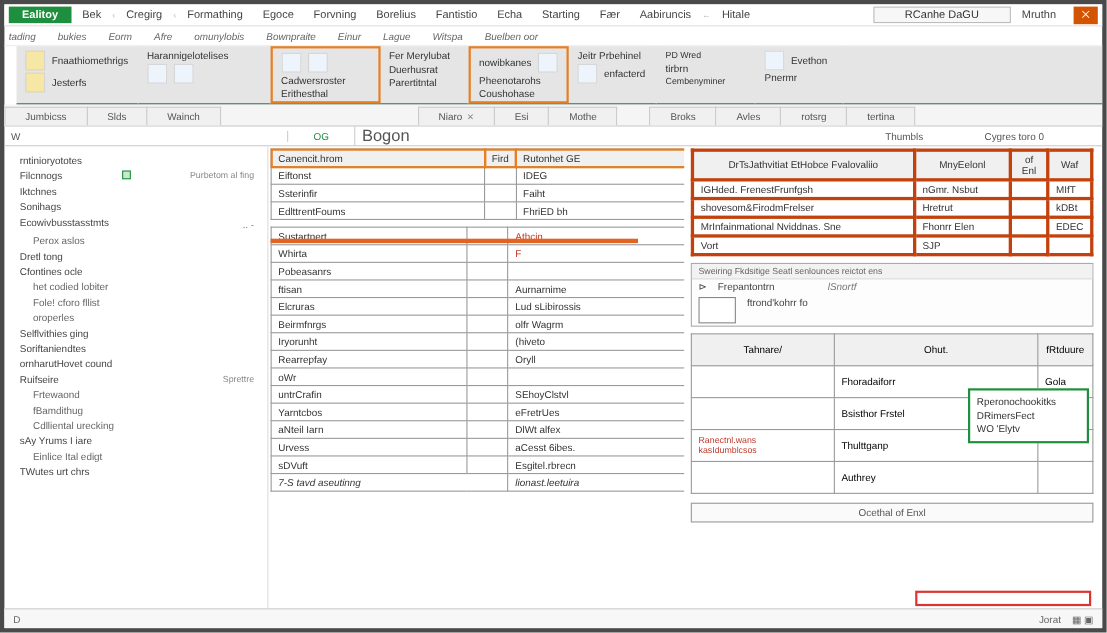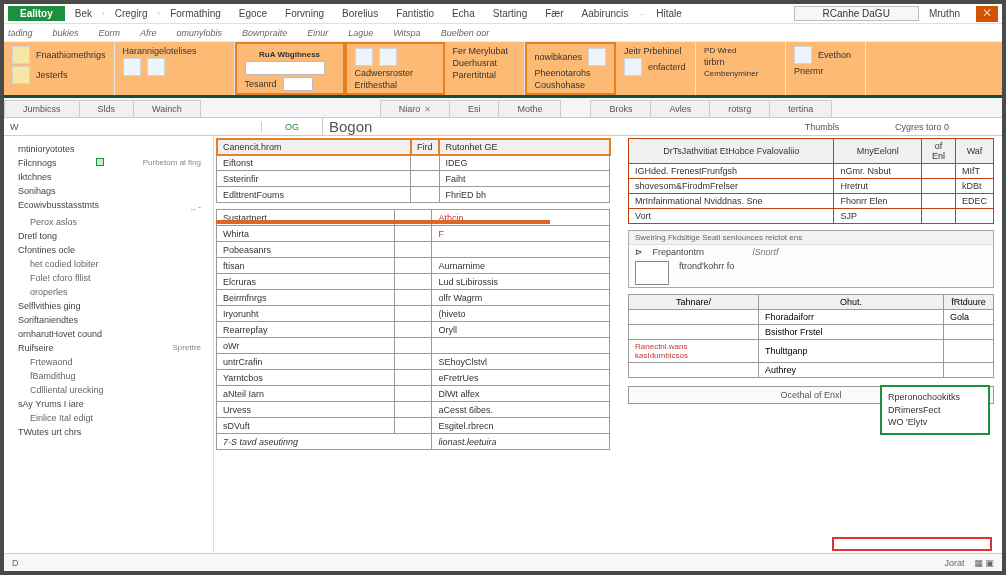--- a/index.html
+++ b/index.html
@@ -11,71 +11,71 @@
   .menubar .mitem:first-child { background: #1e8f3e; color: #fff; font-weight: bold; padding: 2px 12px; }
   .menubar .sep { color: #bbb; font-size: 8px; }
   .titlebox { margin-left: auto; border: 1px solid #bcbcbc; padding: 1px 28px; font-size: 10px; color: #333; background: #f7f7f7; }
   .topright { display: flex; gap: 2px; margin-left: 6px; }
   .tbtn { width: 22px; height: 16px; display:flex; align-items:center; justify-content:center; font-size:9px; }
   .tbtn.close { background: #d35400; color: #fff; }
 
   .subbar { height: 18px; display: flex; align-items: center; padding: 0 4px; gap: 20px; font-size: 9px; color: #666; border-bottom: 1px solid #eee; }
   .subbar span { font-style: italic; }
 
-  .ribbon { display: flex; border-bottom: 3px solid #14532d; background: #fdba74; }
+  .ribbon { display: flex; border-bottom: 1px solid #14532d; background: #e5e5e5; margin-left: 11px; }
   .rgroup { border-right: 1px solid #e6e6e6; padding: 4px 8px 2px 8px; display: flex; flex-direction: column; gap: 2px; min-width: 80px; }
   .rgroup.hl { border: 2px solid #e67e22; }
   .rgroup .row { display: flex; gap: 6px; align-items: center; }
   .glabel { font-size: 8px; color: #888; text-align: center; margin-top: 2px; }
   .ricon { width: 18px; height: 18px; border: 1px solid #d4d4d4; background: #eef4fb; }
   .ricon.y { background: #f7e7a4; }
   .rtext { font-size: 9px; color: #333; }
   .dd { width: 80px; height: 14px; border: 1px solid #bbb; background: #fff; font-size: 9px; padding: 0 2px; }
 
   .tabstrip { display: flex; border-bottom: 1px solid #ccc; background: #f5f5f5; height: 20px; align-items: flex-end; }
   .tab { padding: 3px 18px; font-size: 9px; color: #555; border: 1px solid #ccc; border-bottom: none; margin-right: -1px; background: #f0f0f0; cursor:pointer; }
   .tab .x { color: #888; margin-left: 4px; font-size: 8px; }
 
   .fx { height: 18px; border-bottom: 1px solid #ccc; display: flex; align-items: center; }
   .nm { width: 258px; border-right: 1px solid #ccc; padding: 0 6px; font-size: 9px; color: #555; }
   .fxlbl { width: 60px; text-align: center; color: #1e8f3e; font-weight: normal; font-size: 9px; }
   .fxin { flex: 1; border-left: 1px solid #ccc; padding: 0 6px; font-size: 15px; color: #555; }
 
   .work { flex: 1; display: flex; overflow: hidden; position: relative; }
-  .side { width: 210px; border-right: 1px solid #ddd; padding: 6px 4px; overflow: hidden; }
+  .side { width: 240px; border-right: 1px solid #ddd; padding: 6px 4px; overflow: hidden; }
   .side .sitem { padding: 2px 8px 2px 10px; font-size: 9px; color: #444; display: flex; justify-content: space-between; cursor:pointer; }
   .side .sitem.sub { padding-left: 22px; color: #666; }
   .side .sitem .chk { width: 8px; height: 8px; border: 1px solid #1e8f3e; background: #c9e8cf; }
 
   .center { flex: 1; position: relative; overflow: hidden; padding: 2px 0 0 0; }
 
   table.grid { border-collapse: collapse; width: 394px; margin-left: 2px; }
   table.grid th, table.grid td { border: 1px solid #9a9a9a; padding: 2px 6px; font-size: 9px; color: #333; text-align: left; height: 16px; }
   table.grid th { background: #f0f0f0; font-weight: normal; }
   .grid tr.hl td, .grid tr.hl th { outline: 2px solid #e67e22; outline-offset: -1px; }
   .grid td.red { color: #c0392b; }
   .footrow td { font-style: italic; color:#555; }
 
   .hlbar { position:absolute; left: 2px; top: 84px; width: 334px; height: 4px; background: #e06522; }
 
   .rpane { width: 380px; padding: 2px 8px 0 6px; display:flex; flex-direction:column; gap:6px; overflow:hidden; }
   table.mini { border-collapse: collapse; width: 100%; }
-  table.mini td, table.mini th { border: 1px solid #c2410c; padding: 2px 6px; font-size: 9px; color:#333; height:15px;margin-top:21px; }
+  table.mini td, table.mini th { border: 3px solid #c2410c; padding: 2px 6px; font-size: 9px; color:#333; height:15px;margin-top:21px; }
   table.mini th { background:#f0f0f0; font-weight: normal; text-align:center; }
   .panel { border:1px solid #aaa; background:#fdfdfd; }
   .panel .ptitle { font-size:8px; color:#666; padding:2px 6px; border-bottom:1px solid #ddd; background:#f2f2f2; }
   .panel .prow { display:flex; padding:2px 6px; font-size:9px; color:#444; gap:10px; }
   .panel .prow .lab { width: 90px; }
   .panel .prow .val { flex:1; color:#777; font-style: italic; }
   .ibox { border:1px solid #888; width: 34px; height:24px; background:#fff; }
-  .note { border:2px solid #1e8f3e; padding:4px 6px; font-size:9px; color:#333; position:absolute; right:12px; top: 249px; width:110px; background:#fff; }
+  .note { border:2px solid #1e8f3e; padding:4px 6px; font-size:9px; color:#333; position:absolute; right:12px; top: 220px; width:110px; background:#fff; }
   .note div { line-height: 1.4; }
 
   table.mini2 { border-collapse: collapse; width: 100%; }
-  table.mini2 td, table.mini2 th { border:1px solid #9a9a9a; padding:2px 6px; font-size:9px; height:15px; }
+  table.mini2 td, table.mini2 th { border:1px solid #9a9a9a; padding:2px 6px; font-size:9px; height:29px; }
   table.mini2 th { background:#f0f0f0; font-weight:normal; }
   .mini2 td.anno { color:#c0392b; font-size:8px; }
   .boxline { border:1px solid #999; background:#fafafa; padding:3px 10px; font-size:9px; color:#555; text-align:center; margin-top:2px; }
   .redline { position:absolute; border:2px solid #d33; }
 
   .status { height: 18px; border-top:1px solid #ccc; display:flex; align-items:center; padding:0 8px; font-size:9px; color:#666; background:#f7f7f7; }
   .status .r { margin-left:auto; display:flex; gap:10px;justify-content:flex-end; }
 </style>
 </head>
 <body>
@@ -132,30 +132,20 @@
     </div>
     <div class="rgroup" style="min-width:120px">
       <div class="row">
           <span class="rtext">Harannigelotelises</span>
         </div>
       <div class="row">
           <div class="ricon"></div>
           <div class="ricon"></div>
         </div>
     </div>
-    <div class="rgroup hl" style="min-width:110px">
-      <div class="glabel" style="font-weight:bold;color:#333">RuA Wbgihness</div>
-      <div class="row">
-          <div class="dd"></div>
-        </div>
-      <div class="row">
-          <span class="rtext">Tesanrd</span>
-          <div class="dd" style="width:30px"></div>
-        </div>
-    </div>
     <div class="rgroup hl" style="min-width:100px">
       <div class="row">
           <div class="ricon"></div>
           <div class="ricon"></div>
         </div>
       <div class="row">
           <span class="rtext">Cadwersroster</span>
         </div>
       <div class="row">
           <span class="rtext">Erithesthal</span>

